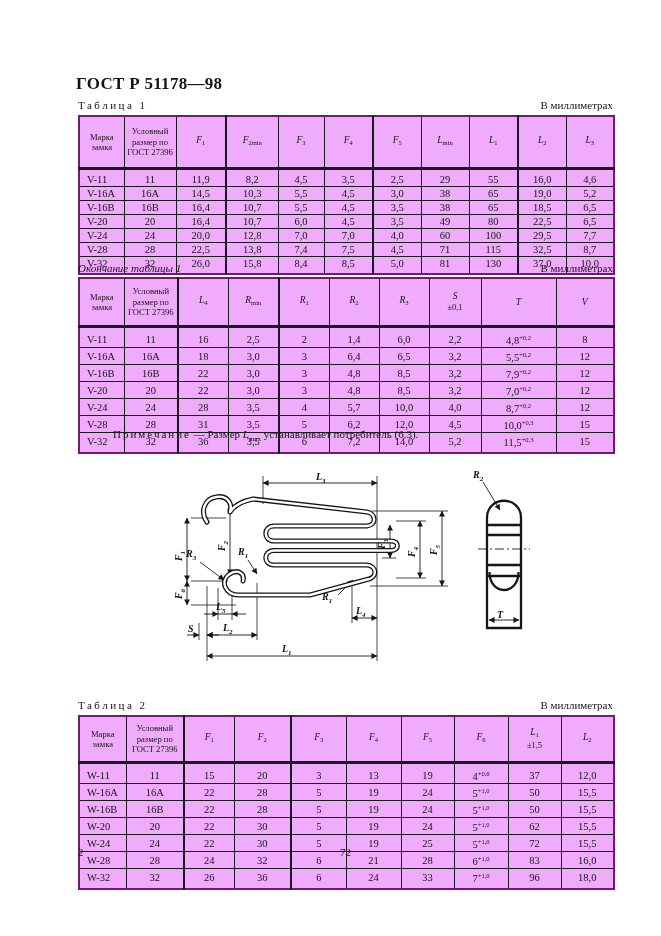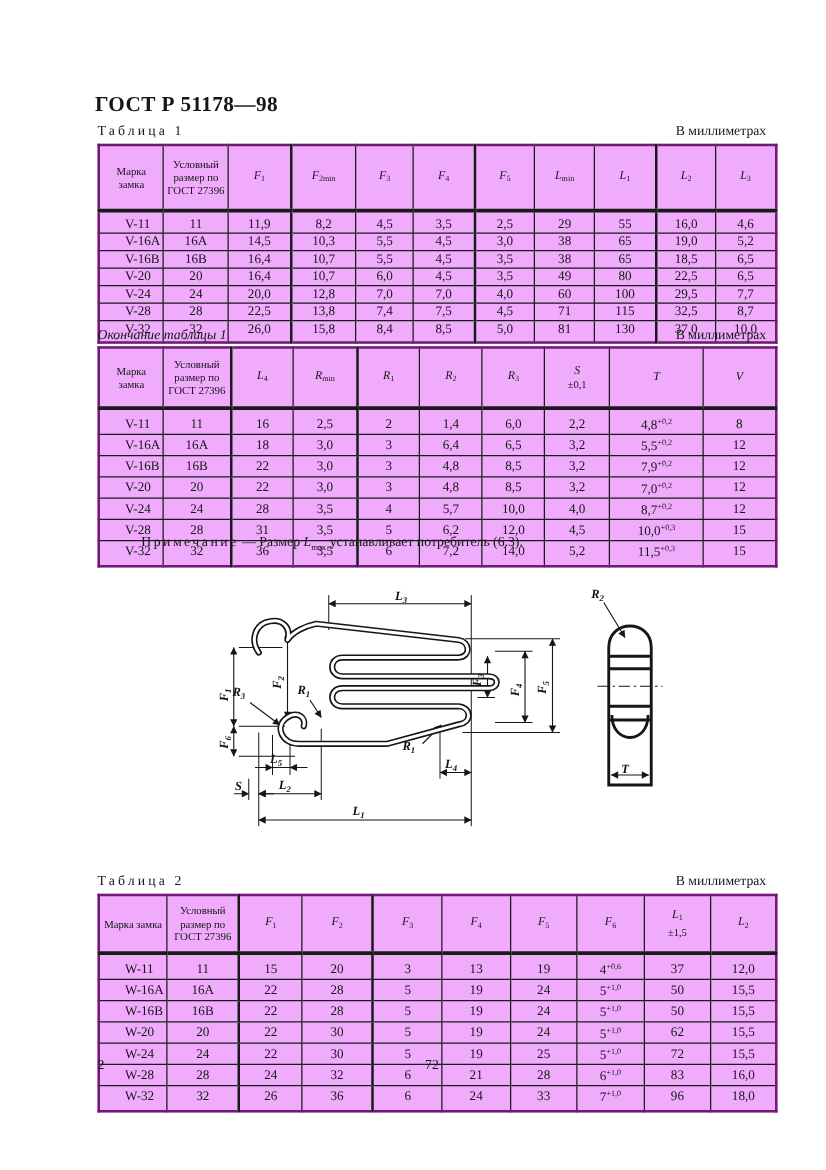--- a/index.html
+++ b/index.html
@@ -11,21 +11,21 @@
   .cap-spaced{letter-spacing:2.5px;}
   .cap-italic{font-style:italic;}
   table.gost{position:absolute;left:78px;border-collapse:collapse;table-layout:fixed;
              border:2px solid #701a75;background:#f0abfc;font-family:Liberation Serif, serif;}
   .gost th,.gost td{border:1px solid #1a1a1a;font-weight:normal;overflow:hidden;}
   .gost thead th{font-size:8.6px;line-height:10.5px;text-align:center;vertical-align:middle;padding:1px 2px;
                  border-bottom:3px solid #1a1a1a;}
   .gost tbody td{font-size:10.5px;line-height:13px;text-align:center;padding:0 2px;white-space:nowrap;}
   .gost tbody tr:first-child td{padding-top:3px;}
   .gost tbody tr:last-child td{padding-bottom:3px;}
-  .gost td.c0{text-align:left;padding-left:20px;}
+  .gost td.c0{text-align:left;padding-left:7px;}
   .gost .thickL{border-left:2px solid #1a1a1a;}
   .gost sub{font-size:6.5px;vertical-align:-2px;}
   .gost sup{font-size:6.5px;vertical-align:4px;}
   .gost .v{font-style:italic;font-size:9.5px;}
   .gost .n{font-size:8.4px;}
   .note,.para{position:absolute;left:78px;width:536px;font-size:11px;line-height:14px;text-align:justify;}
   .note .sp{letter-spacing:2px;}
   .note sub,.para sub{font-size:7px;}
   .indent{display:inline-block;width:35px;}
   .fig-caption{position:absolute;left:76px;top:676px;width:545px;text-align:center;font-size:11px;}

